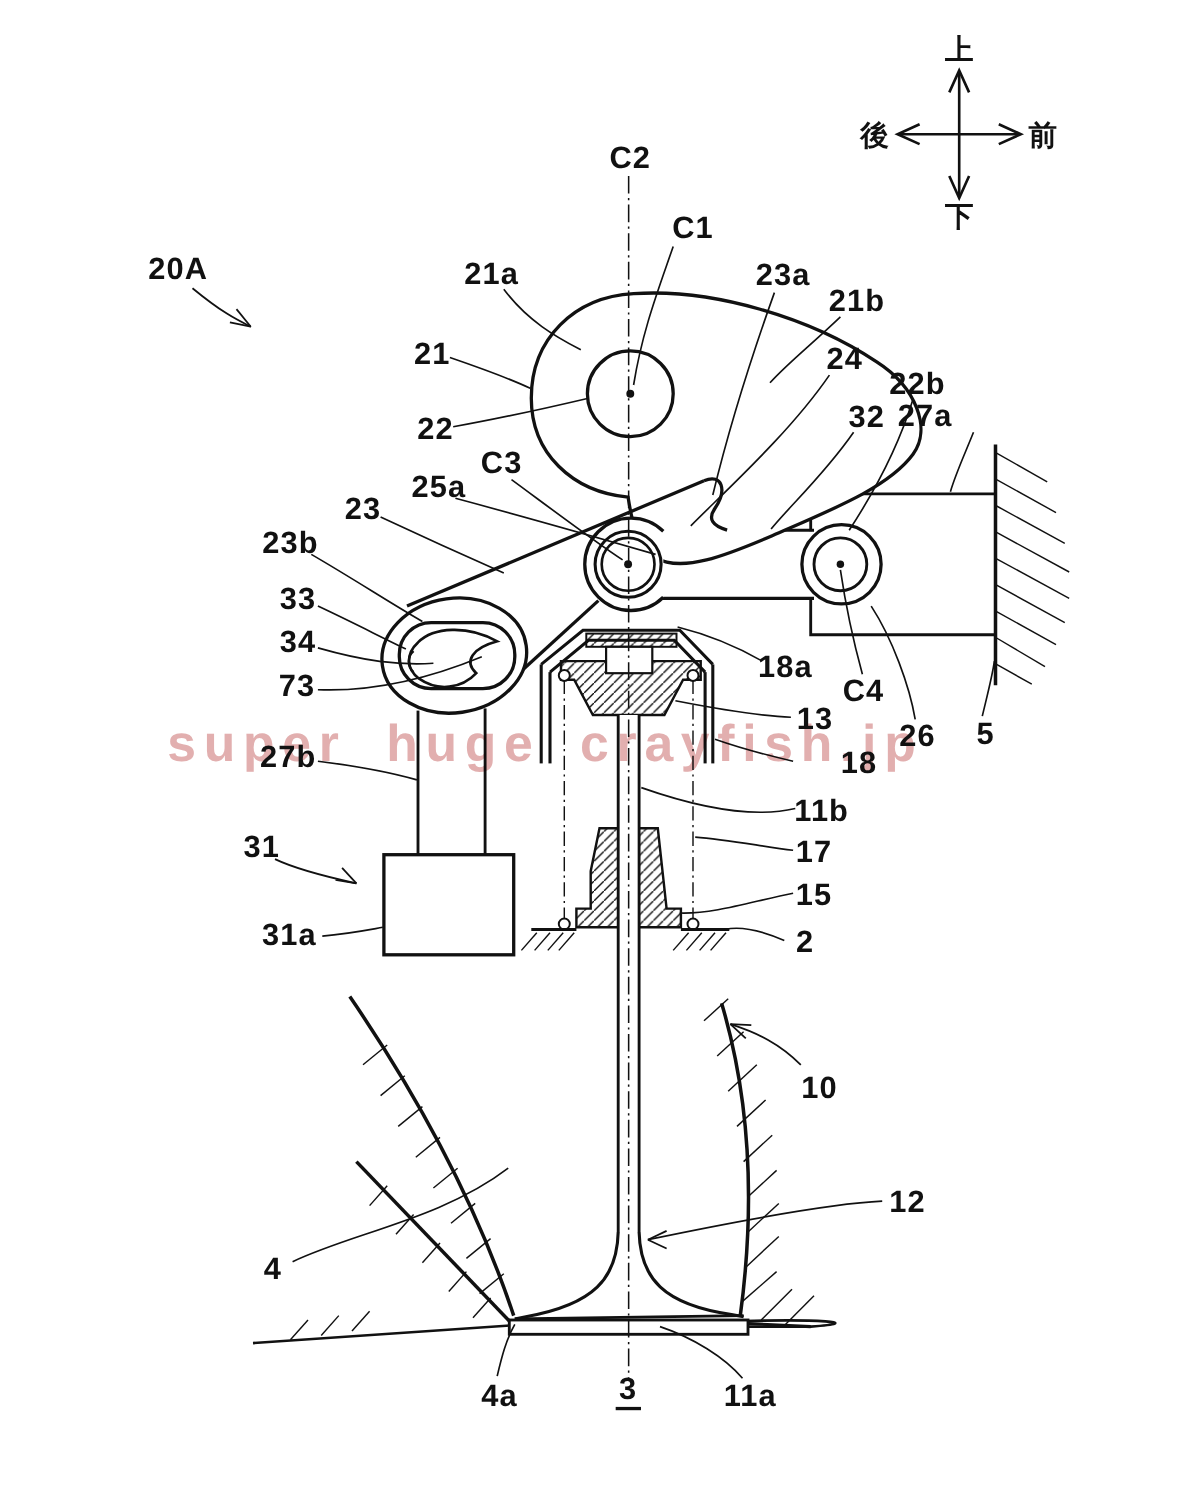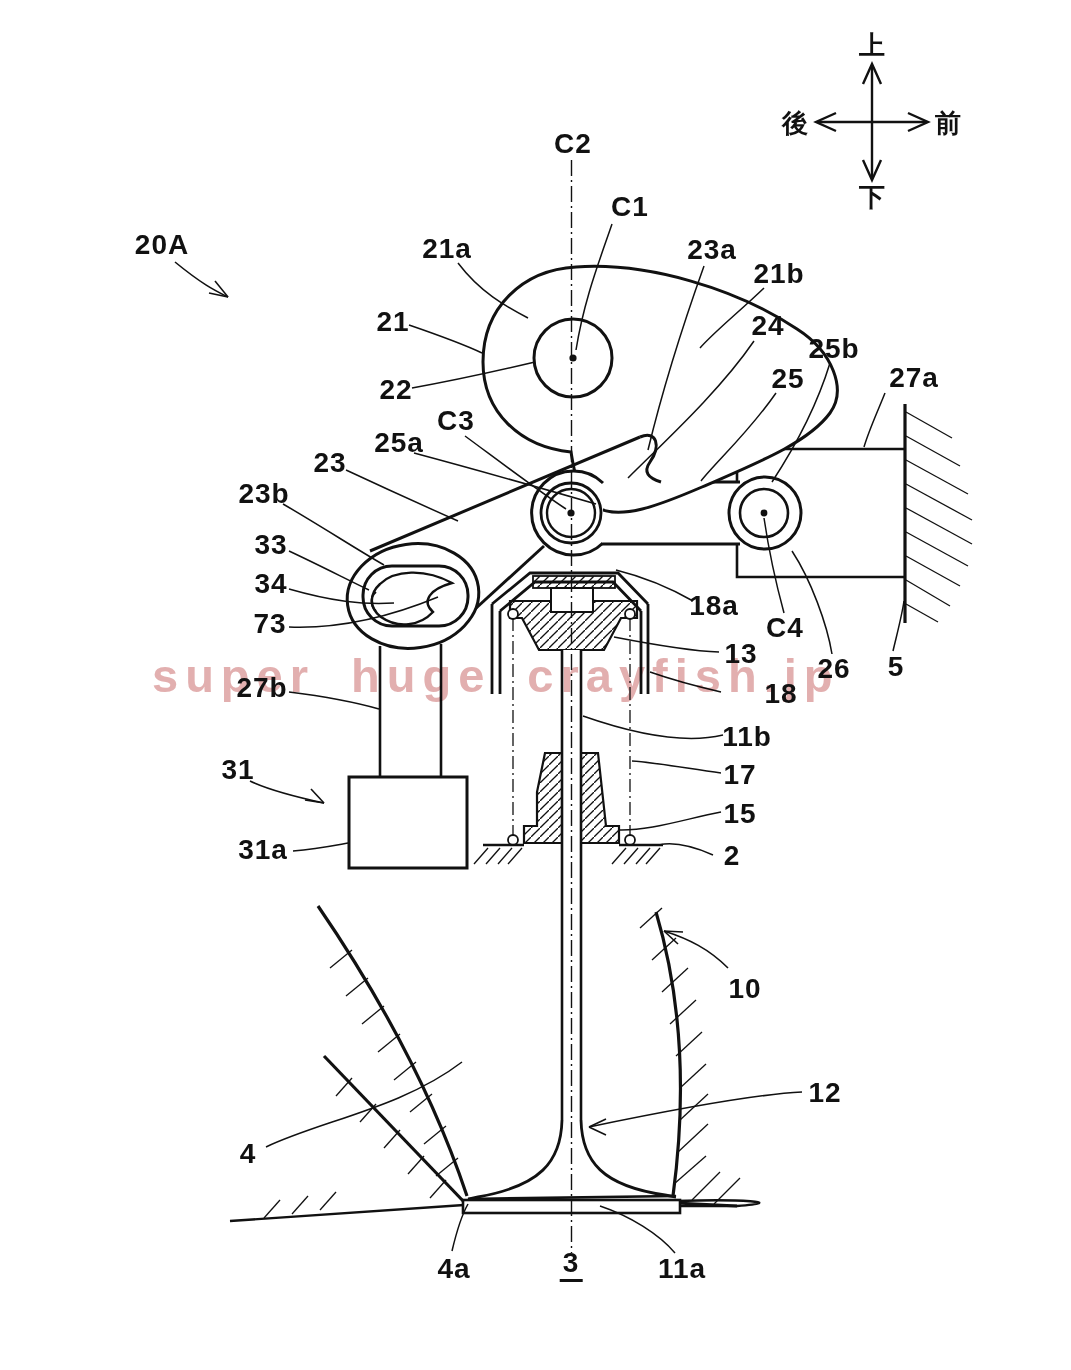--- a/index.html
+++ b/index.html
@@ -261,24 +261,24 @@
   <div class="cjk" style="left:948px;top:123px">前</div>
 
   <div class="ref" style="left:162px;top:245px">20A</div>
   <div class="ref" style="left:447px;top:249px">21a</div>
   <div class="ref" style="left:573px;top:144px">C2</div>
   <div class="ref" style="left:630px;top:207px">C1</div>
   <div class="ref" style="left:712px;top:250px">23a</div>
   <div class="ref" style="left:779px;top:274px">21b</div>
   <div class="ref" style="left:393px;top:322px">21</div>
   <div class="ref" style="left:768px;top:326px">24</div>
-  <div class="ref" style="left:834px;top:349px">25b</div>
+  <div class="ref" style="left:834px;top:349px">22b</div>
   <div class="ref" style="left:396px;top:390px">22</div>
-  <div class="ref" style="left:788px;top:379px">25</div>
-  <div class="ref" style="left:914px;top:378px">27a</div>
+  <div class="ref" style="left:788px;top:379px">32</div>
+  <div class="ref" style="left:841px;top:378px">27a</div>
   <div class="ref" style="left:456px;top:421px">C3</div>
   <div class="ref" style="left:399px;top:443px">25a</div>
   <div class="ref" style="left:330px;top:463px">23</div>
   <div class="ref" style="left:264px;top:494px">23b</div>
   <div class="ref" style="left:271px;top:545px">33</div>
   <div class="ref" style="left:271px;top:584px">34</div>
   <div class="ref" style="left:270px;top:624px">73</div>
   <div class="ref" style="left:714px;top:606px">18a</div>
   <div class="ref" style="left:785px;top:628px">C4</div>
   <div class="ref" style="left:741px;top:654px">13</div>

